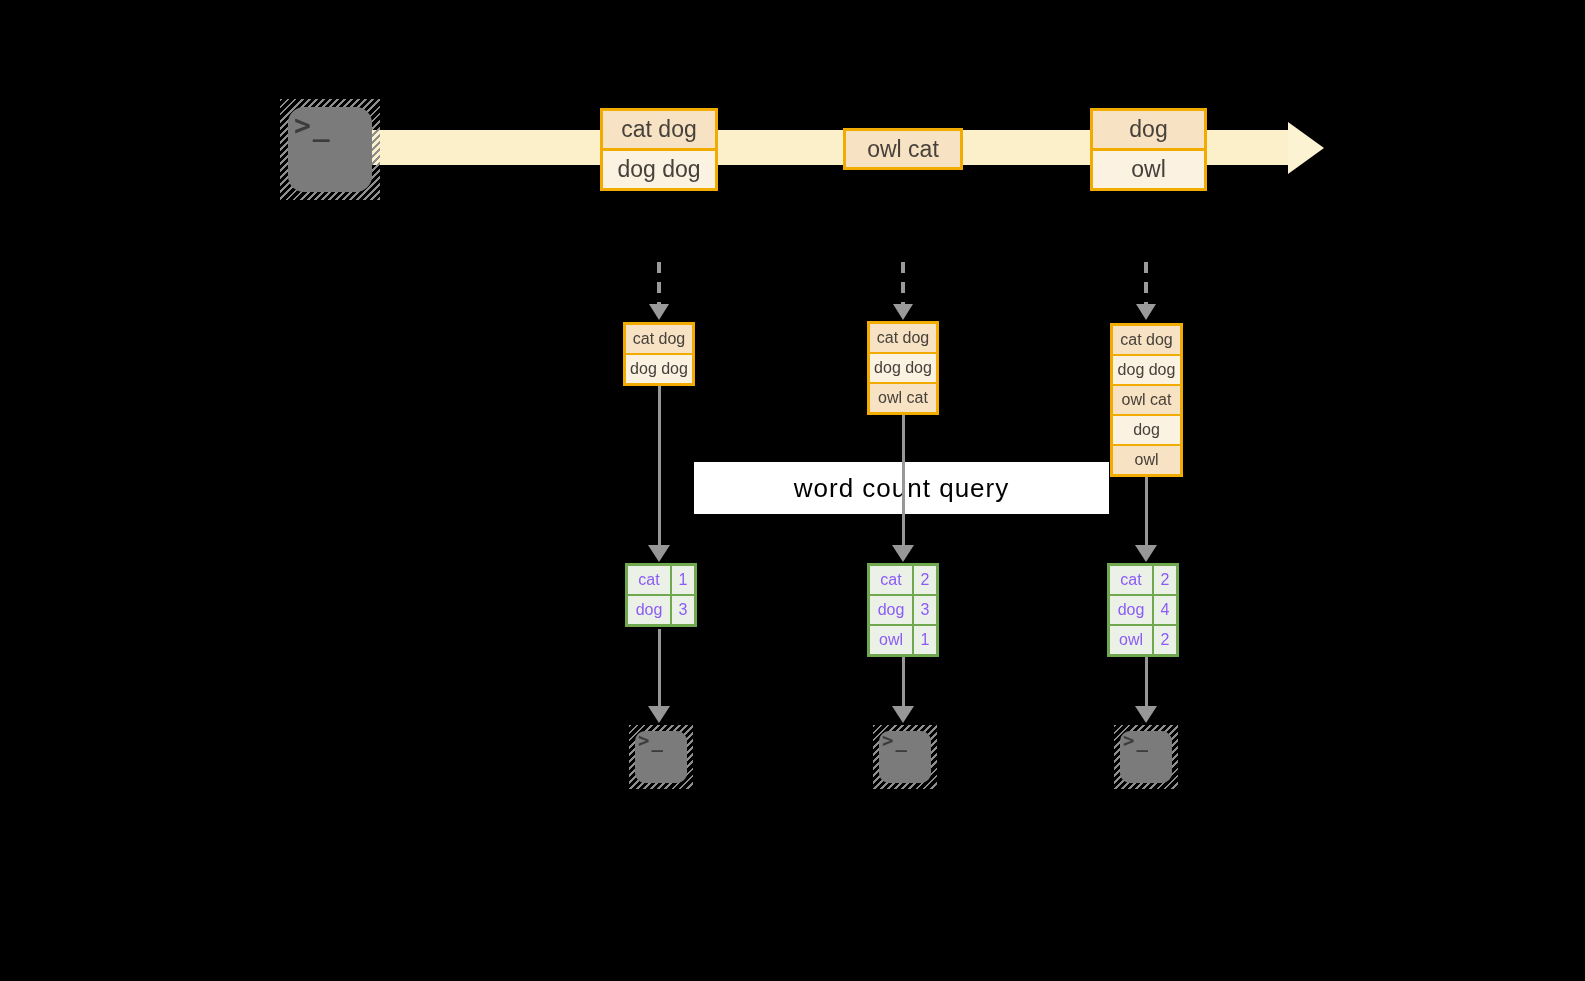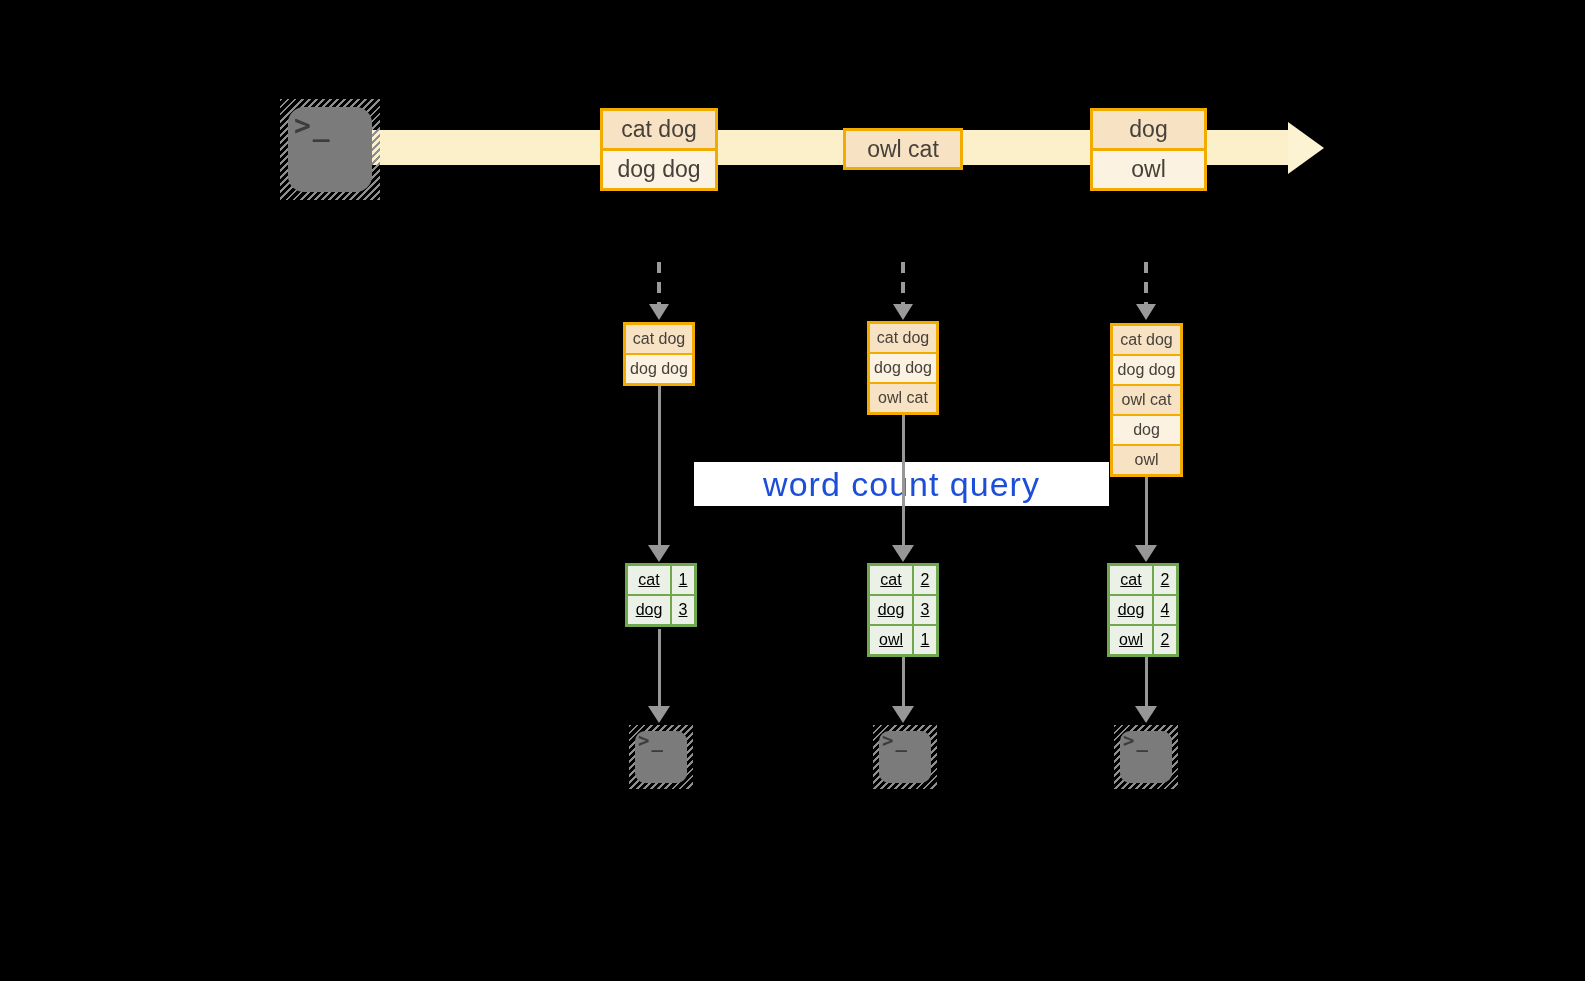--- a/index.html
+++ b/index.html
@@ -41,29 +41,29 @@
          background:repeating-linear-gradient(to bottom,#9a9a9a 0 11px,rgba(0,0,0,0) 11px 20px);}
   .dhead{position:absolute;width:0;height:0;z-index:4;
          border-left:10px solid rgba(0,0,0,0);border-right:10px solid rgba(0,0,0,0);
          border-top:16px solid #9a9a9a;}
   .sline{position:absolute;width:3px;background:#979797;z-index:4;}
   .shead{position:absolute;width:0;height:0;z-index:4;
          border-left:11px solid rgba(0,0,0,0);border-right:11px solid rgba(0,0,0,0);
          border-top:17px solid #979797;}
 
   
-  .banner{position:absolute;left:694px;top:462px;width:415px;height:44px;background:#ffffff;
+  .banner{position:absolute;left:694px;top:462px;width:415px;height:52px;background:#ffffff;
           display:flex;align-items:center;justify-content:center;
-          font-size:34px;color:#1d4ed8;z-index:2;letter-spacing:1px;}
+          font-size:26px;color:#000000;z-index:2;letter-spacing:1px;}
 
   
   .gtable{position:absolute;display:grid;grid-template-columns:42px 22px;grid-auto-rows:28px;
           gap:2px;background:#6FA84F;border:3px solid #6FA84F;z-index:3;}
   .gcell{background:#ECF1E8;display:flex;align-items:center;justify-content:center;
-         font-size:16px;color:#000000;text-decoration:underline;}
+         font-size:16px;color:#8b5cf6;}
 </style>
 </head>
 <body>
 
 <div class="canvas">
 
   <div class="stream-band"></div>
   <div class="stream-head"></div>
 
   <div class="term term-big" style="left:280px;top:99px">

